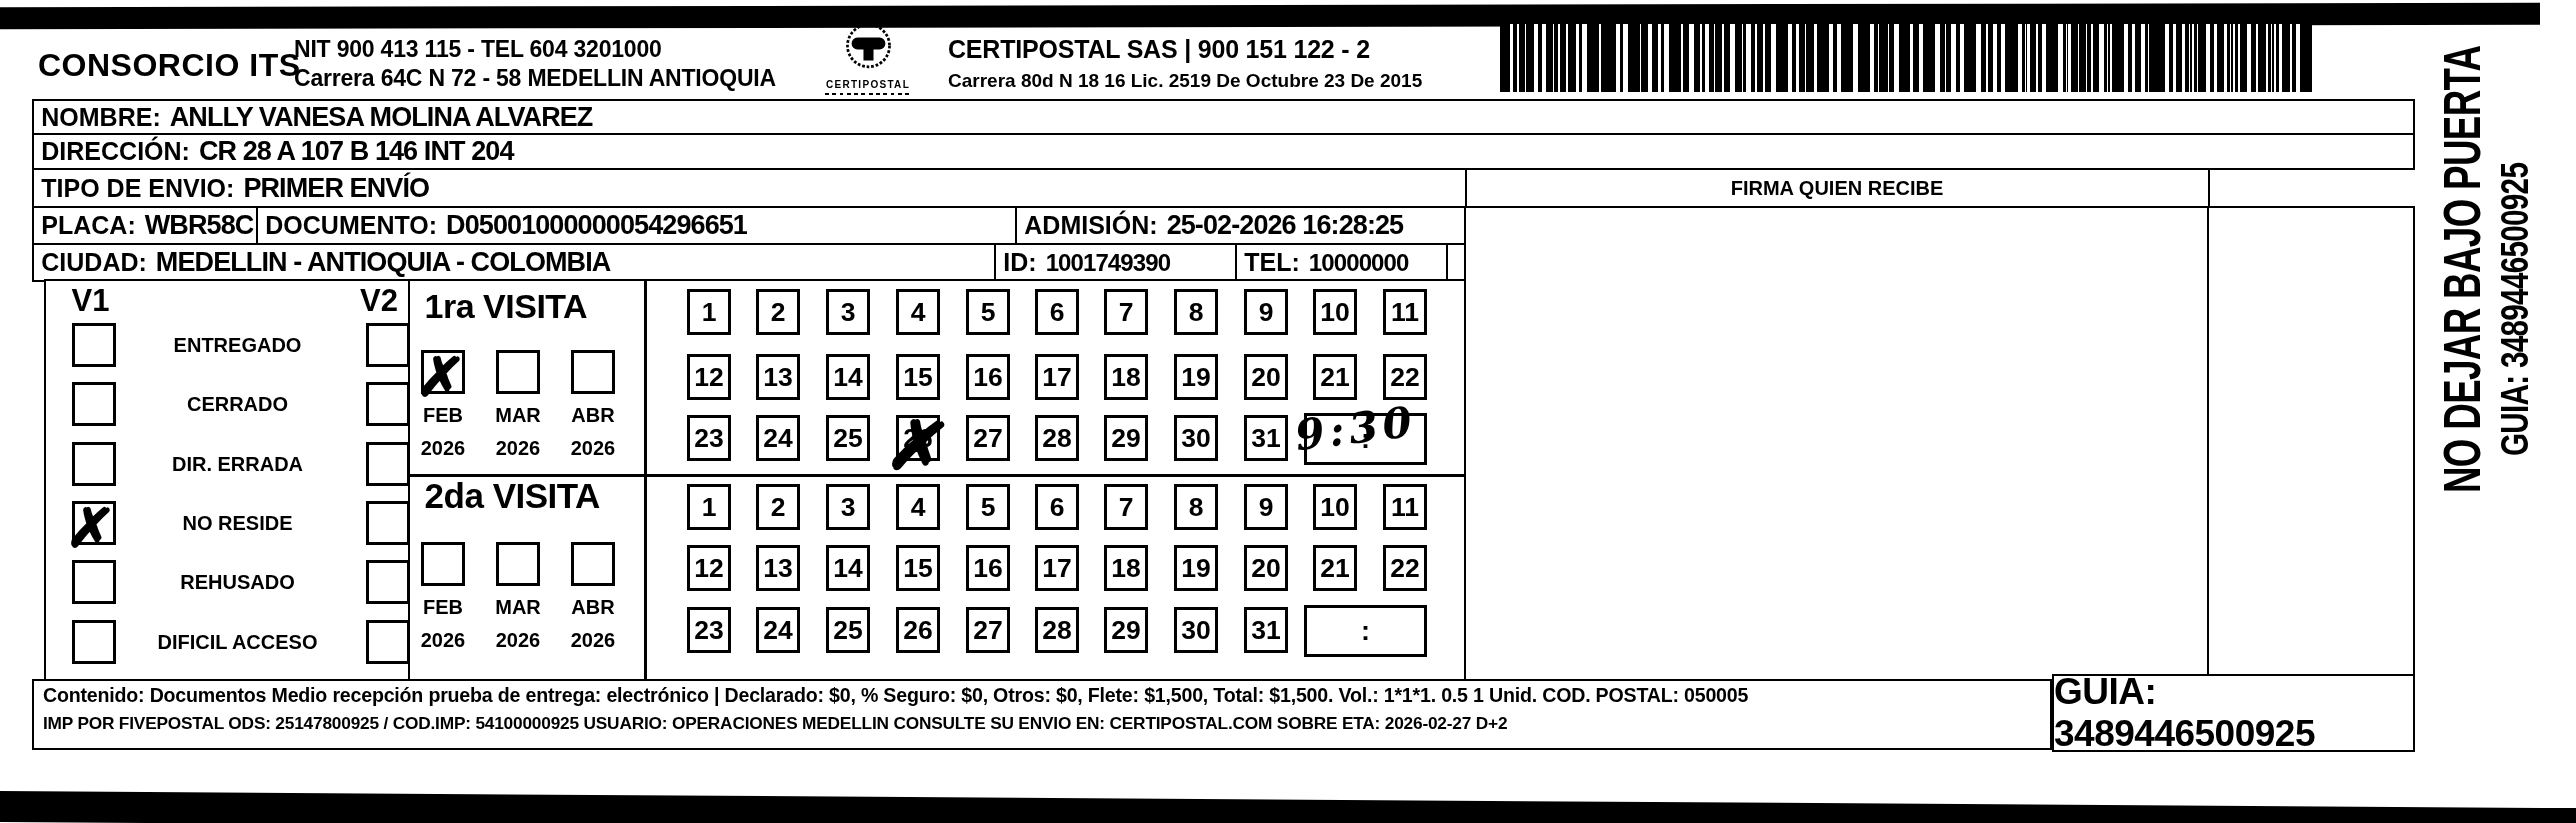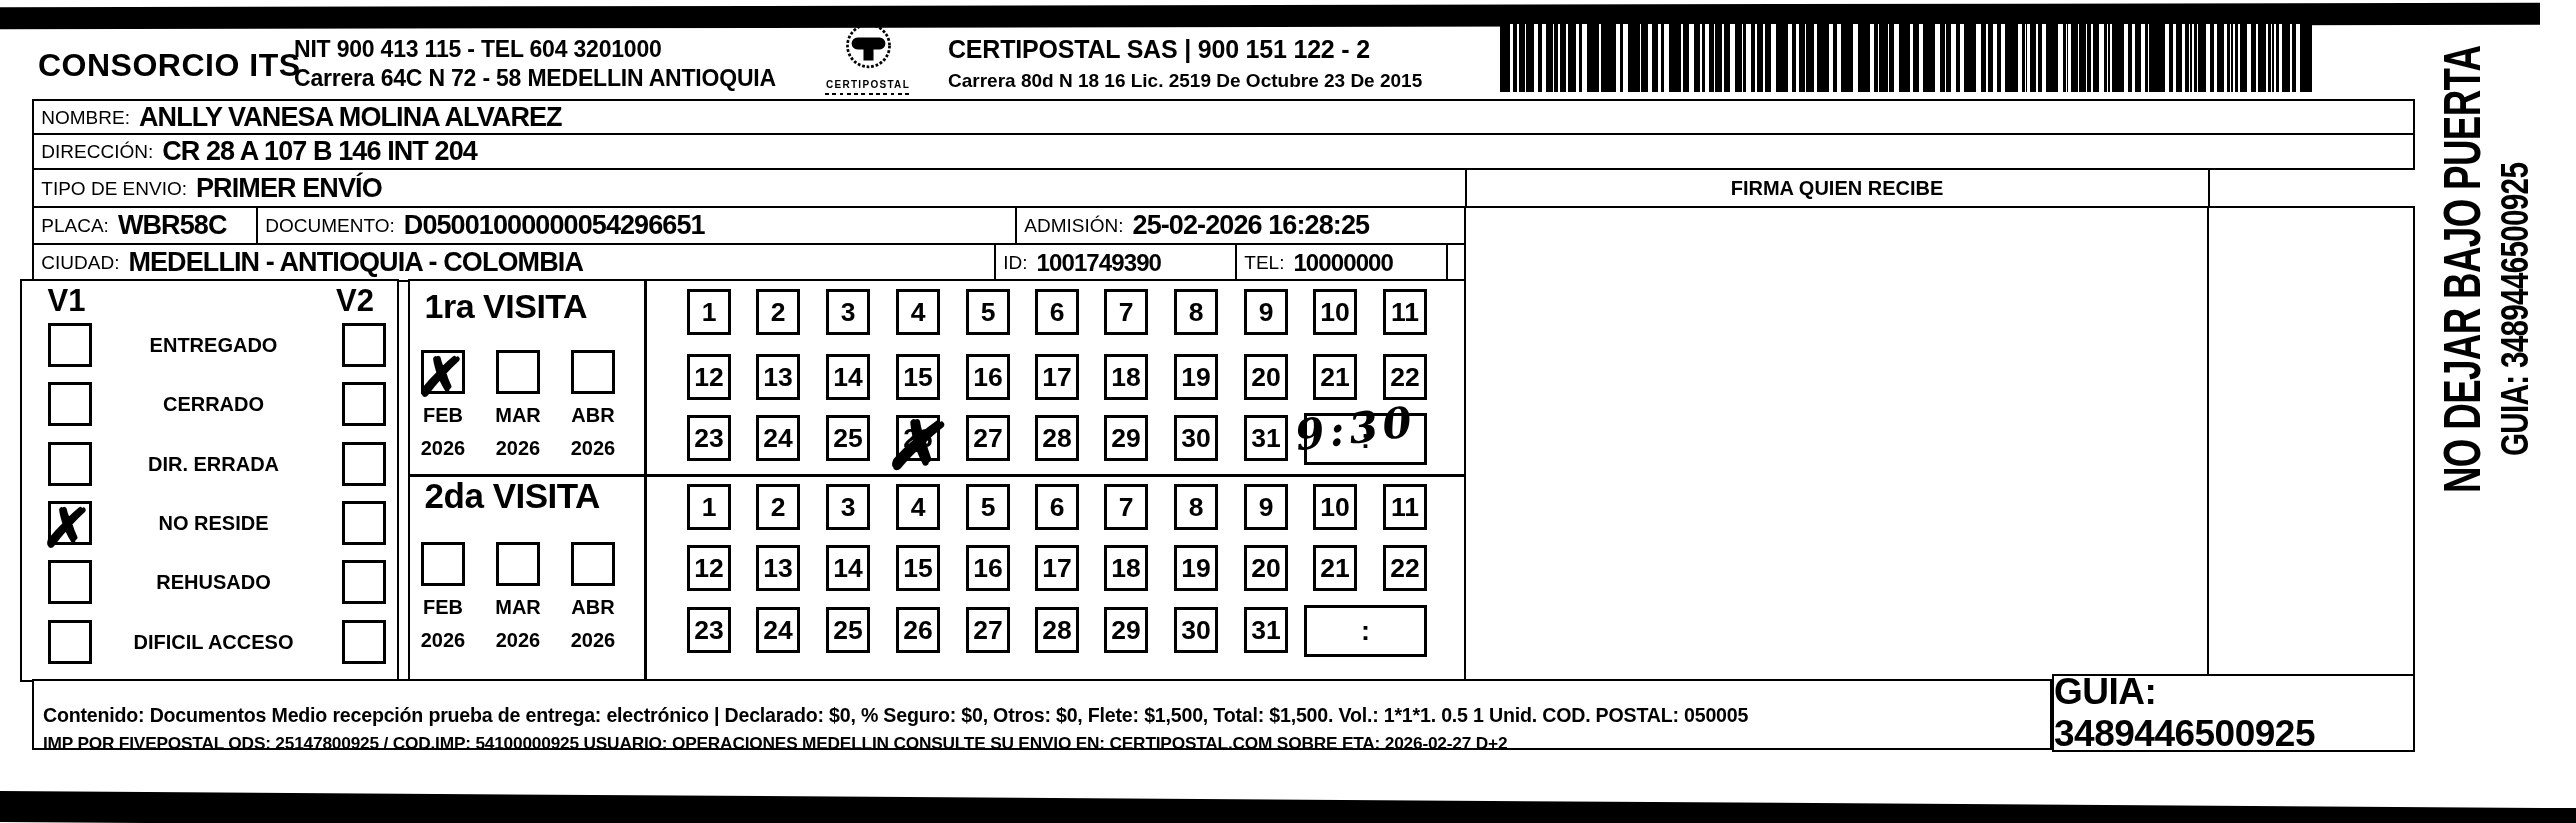--- a/index.html
+++ b/index.html
@@ -22,40 +22,40 @@
   .barcode{position:absolute;left:1500px;top:24px;width:802px;height:68px;background-color:#fff;
     border-left:5.5px solid #000;border-right:5.5px solid #000;
     background-image:
       repeating-linear-gradient(90deg,#000 0 3.7px,transparent 3.7px 8.2px),
       repeating-linear-gradient(90deg,#000 0 1.8px,transparent 1.8px 13.7px),
       repeating-linear-gradient(90deg,#000 0 5.5px,transparent 5.5px 21px),
       repeating-linear-gradient(90deg,#000 0 2.7px,transparent 2.7px 34px);}
   
   .box{position:absolute;border:2.7px solid #000;background:#fff;box-sizing:border-box;}
   .cell{display:flex;align-items:center;padding:0 7.3px;gap:9px;overflow:hidden;}
-  .lbl{font-size:19px;font-weight:normal;white-space:nowrap;}
+  .lbl{font-size:25px;font-weight:bold;white-space:nowrap;}
   .val{font-size:27px;font-weight:bold;letter-spacing:-0.9px;white-space:nowrap;}
   .hcell{display:flex;align-items:center;justify-content:center;font-size:20px;font-weight:bold;}
   
   .c-nombre{left:32px;top:99px;width:2383px;height:37px;}
   .c-dir{left:32px;top:133px;width:2383px;height:37px;}
   .c-tipo{left:32px;top:168px;width:1435px;height:41px;}
   .c-firma-h{left:1464px;top:168px;width:746px;height:41px;}
   .c-obs-h{left:2207px;top:168px;width:208px;height:41px;font-size:19px;}
   .c-placa{left:32px;top:206px;width:226px;height:39px;}
   .c-doc{left:256px;top:206px;width:762px;height:39px;}
   .c-adm{left:1015px;top:206px;width:452px;height:39px;}
   .c-ciudad{left:32px;top:243px;width:964px;height:39px;}
   .c-id{left:994px;top:243px;width:245px;height:39px;}
   .c-tel{left:1235px;top:243px;width:213px;height:39px;}
   .firma-area{left:1464px;top:206px;width:746px;height:476px;}
   .obs-area{left:2207px;top:206px;width:208px;height:476px;}
-  .status-panel{left:20px;top:279px;width:379px;height:403px;}
+  .status-panel{left:44px;top:279px;width:379px;height:403px;}
   .visits-box{left:408px;top:279px;width:1058px;height:403px;}
-  .footer-box{left:32px;top:679px;width:2020px;height:71px;padding:23px 9px;}
+  .footer-box{left:32px;top:679px;width:2020px;height:71px;padding:3px 9px;}
   .guia-box{left:2052px;top:674px;width:363px;height:78px;display:flex;align-items:center;justify-content:center;
             font-size:37px;font-weight:bold;letter-spacing:-0.5px;}
   
   .vhdr{position:absolute;top:1.8px;font-size:31px;font-weight:bold;}
   #v1-hdr{left:25.6px;} #v2-hdr{left:314px;}
   .chk{position:absolute;width:38px;height:38px;border:3.7px solid #000;box-sizing:content-box;}
   .chk-label{position:absolute;left:71px;width:241px;text-align:center;font-size:20px;font-weight:bold;white-space:nowrap;}
   .chk.checked::after,.mbox.checked::after{content:"\2717";position:absolute;left:-7.3px;top:-9px;
       font-size:57px;font-weight:bold;transform:rotate(6deg);}
   

